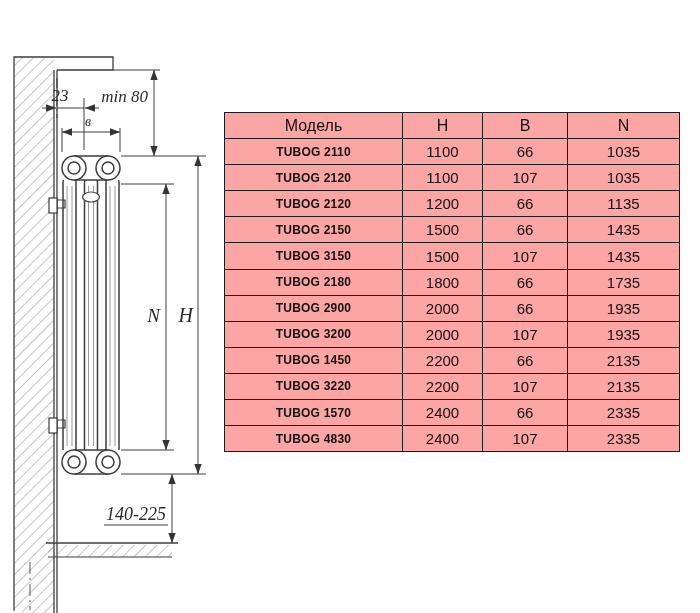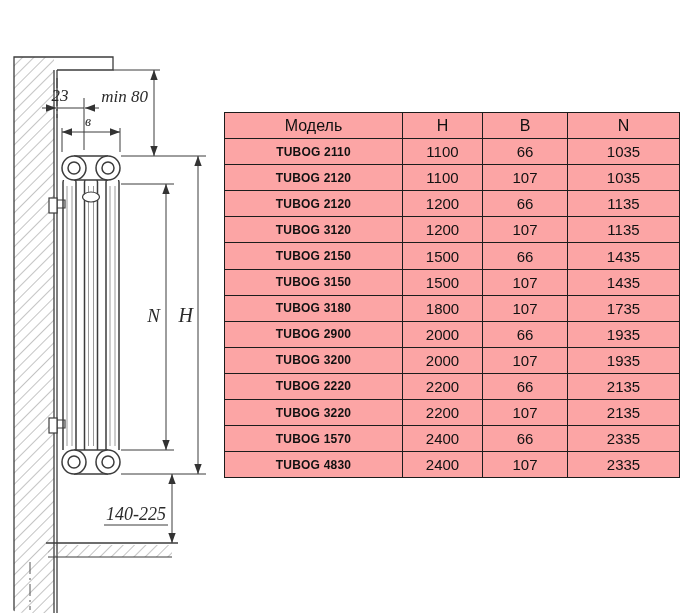--- a/index.html
+++ b/index.html
@@ -189,57 +189,51 @@
           <td class="num">107</td>
           <td class="num">1035</td>
         </tr>
         <tr>
           <td class="model">TUBOG 2120</td>
           <td class="num">1200</td>
           <td class="num">66</td>
           <td class="num">1135</td>
         </tr>
         <tr>
-          <td class="model">TUBOG 3120</td>
-          <td class="num">1200</td>
-          <td class="num">107</td>
-          <td class="num">1135</td>
-        </tr>
-        <tr>
           <td class="model">TUBOG 2150</td>
           <td class="num">1500</td>
           <td class="num">66</td>
           <td class="num">1435</td>
         </tr>
         <tr>
           <td class="model">TUBOG 3150</td>
           <td class="num">1500</td>
           <td class="num">107</td>
           <td class="num">1435</td>
         </tr>
         <tr>
-          <td class="model">TUBOG 3180</td>
+          <td class="model">TUBOG 2180</td>
           <td class="num">1800</td>
-          <td class="num">107</td>
+          <td class="num">66</td>
           <td class="num">1735</td>
         </tr>
         <tr>
           <td class="model">TUBOG 2900</td>
           <td class="num">2000</td>
           <td class="num">66</td>
           <td class="num">1935</td>
         </tr>
         <tr>
           <td class="model">TUBOG 3200</td>
           <td class="num">2000</td>
           <td class="num">107</td>
           <td class="num">1935</td>
         </tr>
         <tr>
-          <td class="model">TUBOG 2220</td>
+          <td class="model">TUBOG 1450</td>
           <td class="num">2200</td>
           <td class="num">66</td>
           <td class="num">2135</td>
         </tr>
         <tr>
           <td class="model">TUBOG 3220</td>
           <td class="num">2200</td>
           <td class="num">107</td>
           <td class="num">2135</td>
         </tr>

